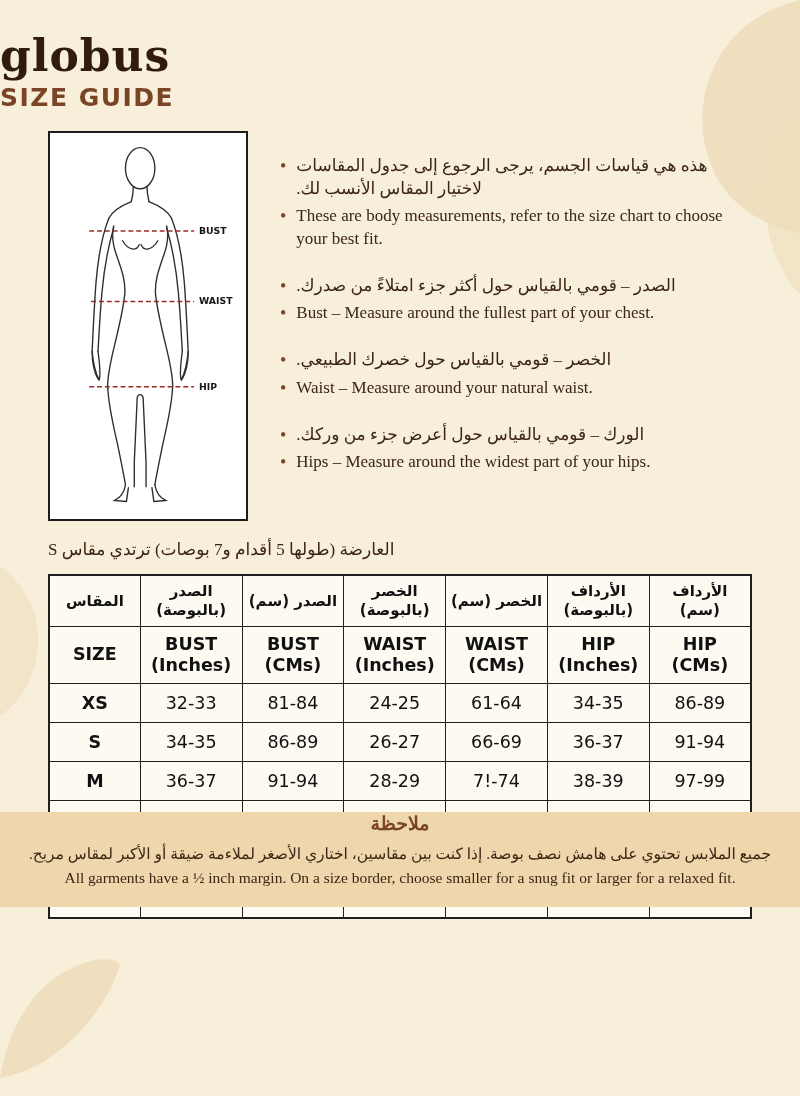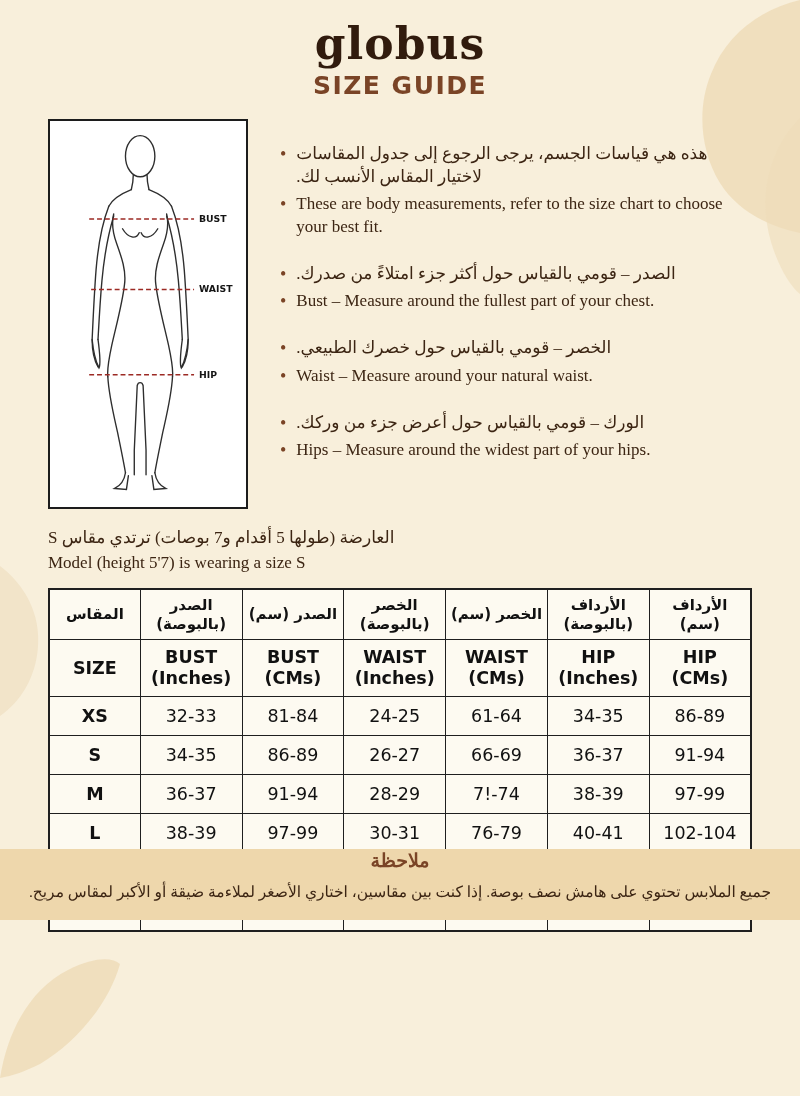--- a/index.html
+++ b/index.html
@@ -21,21 +21,21 @@
     font-family:"Liberation Serif","DejaVu Serif",serif;
     color:var(--text);
   }
   .leaf{position:absolute;z-index:0;pointer-events:none;}
   .leaf-top-right{top:0;right:0;}
   .leaf-left{top:566px;left:0;}
   .leaf-bottom-left{top:878px;left:0;}
 
   .content{position:relative;z-index:1;}
 
-  .header{text-align:center;padding-top:22px;}
+  .header{text-align:left;padding-top:34px;}
   .logo{
     font-family:"DejaVu Serif",serif;font-weight:700;font-size:44px;line-height:1;
     color:var(--logo);letter-spacing:1px;
   }
   .title{
     margin-top:6px;font-family:"DejaVu Sans","Liberation Sans",sans-serif;
     font-weight:700;font-size:25px;line-height:1.15;color:var(--accent);letter-spacing:1.5px;
   }
 
   .main{display:flex;margin:18px 48px 0 48px;gap:32px;}
@@ -181,21 +181,20 @@
           <span class="bullet">•</span>
           <div class="b-text english">Hips – Measure around the widest part of your hips.</div>
         </div>
       </div>
 
     </div>
   </div>
 
   <div class="model-note">
     <div class="model-ar" dir="rtl">العارضة (طولها 5 أقدام و7 بوصات) ترتدي مقاس S</div>
-    <div class="model-en">Model (height 5'7) is wearing a size S</div>
   </div>
 
   <table class="size-table">
     <thead>
         <tr>
           <th class="ar-head" dir="rtl">المقاس</th>
           <th class="ar-head" dir="rtl">الصدر (بالبوصة)</th>
           <th class="ar-head" dir="rtl">الصدر (سم)</th>
           <th class="ar-head" dir="rtl">الخصر (بالبوصة)</th>
           <th class="ar-head" dir="rtl">الخصر (سم)</th>
@@ -272,15 +271,16 @@
           <td>86-89</td>
           <td>44-45</td>
           <td>112-114</td>
         </tr>
       </tbody>
   </table>
 
   <footer class="note-band">
     <div class="note-title-ar" dir="rtl">ملاحظة</div>
     <div class="note-body-ar" dir="rtl">جميع الملابس تحتوي على هامش نصف بوصة. إذا كنت بين مقاسين، اختاري الأصغر لملاءمة ضيقة أو الأكبر لمقاس مريح.</div>
+    <div class="note-body-en">All garments have a ½ inch margin. On a size border, choose smaller for a snug fit or larger for a relaxed fit.</div>
   </footer>
 
 </div>
 
 </body></html>

